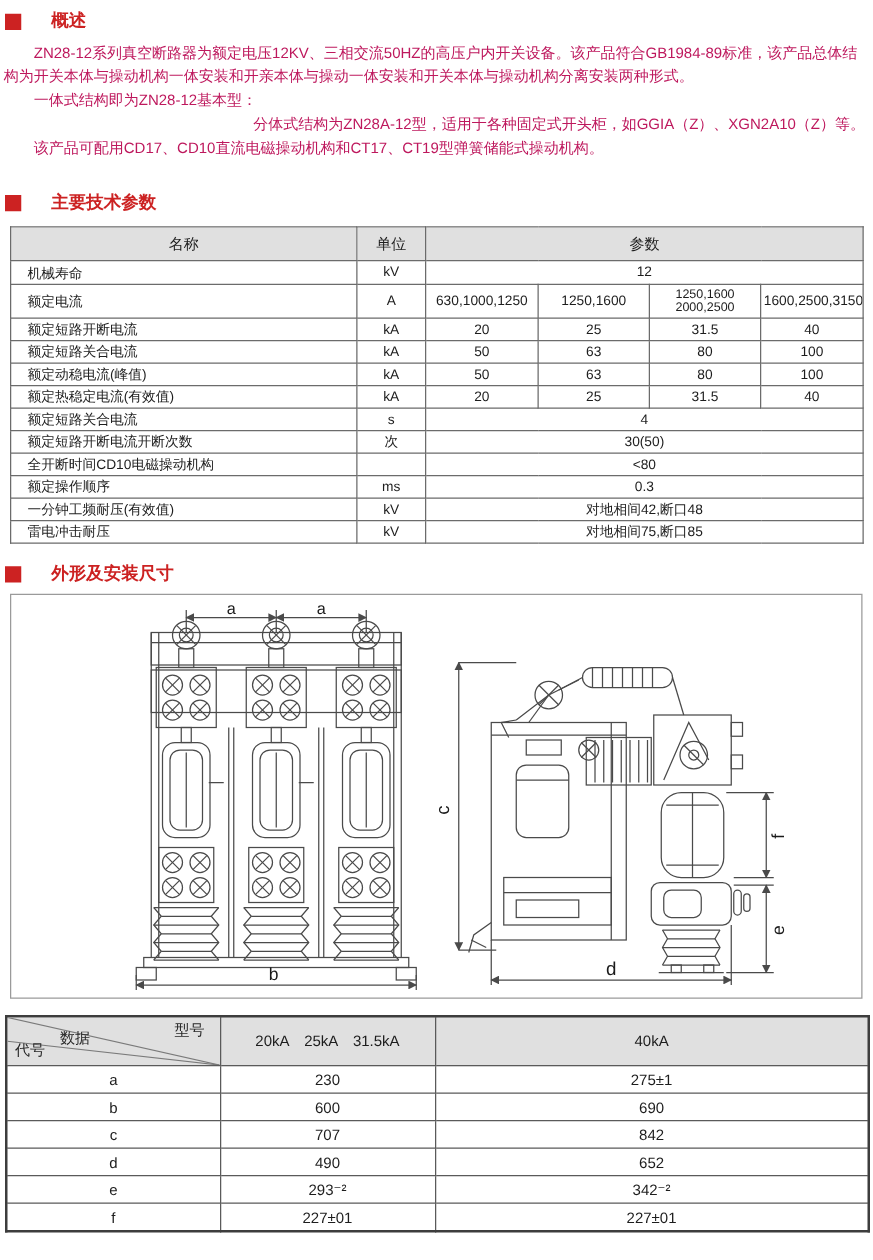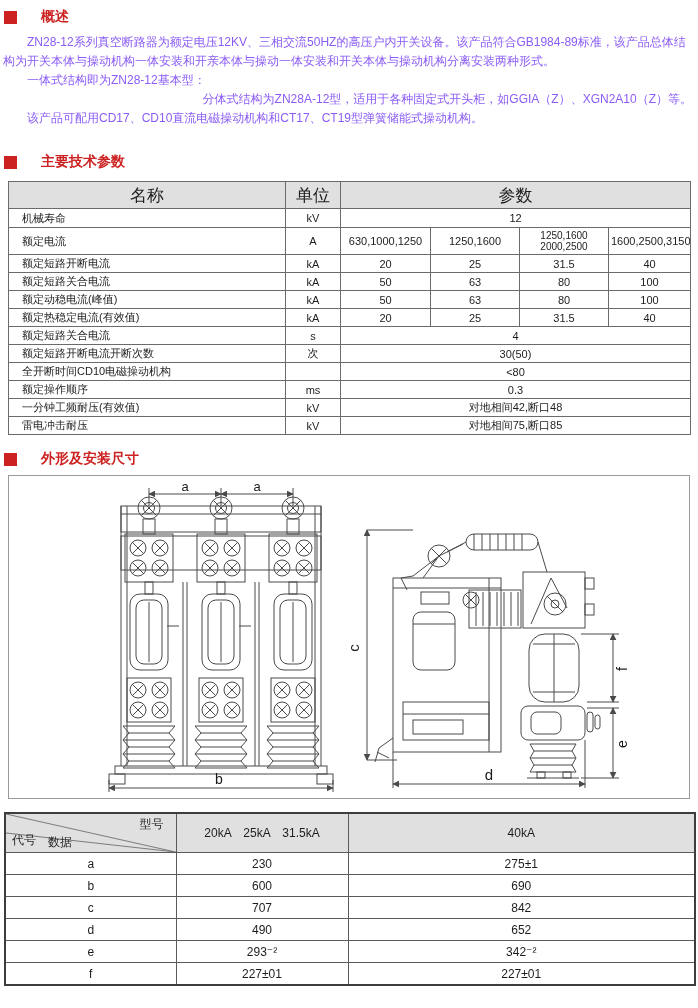--- a/index.html
+++ b/index.html
@@ -4,48 +4,48 @@
 <style>
   html,body{margin:0;padding:0;background:#ffffff;}
   body{width:698px;height:1008px;font-family:"Liberation Sans","DejaVu Sans",sans-serif;color:#1d1d1d;}
   .page{position:relative;width:698px;height:1008px;overflow:hidden;background:#fff;padding-top:8px;box-sizing:border-box;}
 
   
   .sec-title{display:flex;align-items:center;gap:24px;margin:0 0 0 4px;font-size:14px;font-weight:bold;color:#cc2222;height:18px;}
   .sq{width:13px;height:13px;background:#cc2222;flex:0 0 13px;}
 
   
-  .paras{margin:7px 6px 12px 3px;font-size:12px;line-height:19px;color:#8b5cf6;}
+  .paras{margin:7px 6px 12px 3px;font-size:12px;line-height:19px;color:#be185d;}
   .paras p{margin:0;text-indent:2em;}
   .paras p.noindent{text-indent:0;text-align:right;}
 
   
   table{border-collapse:collapse;table-layout:fixed;}
   .t1{width:682px;margin:25px 0 0 8px;font-size:11px;}
   .t1 th,.t1 td{border:1px solid #6b6b6b;padding:0 2px;text-align:center;font-weight:normal;overflow:hidden;}
-  .t1 thead th{background:#e0e0e0;height:26px;font-size:17px;}
+  .t1 thead th{background:#e0e0e0;height:26px;font-size:12px;}
   .t1 tr{height:18px;}
   .t1 tr.r0{height:19px;}
   .t1 tr.tall{height:27px;}
   .t1 td.name{text-align:left;padding-left:13px;white-space:nowrap;}
   .t1 td.pre{white-space:pre-line;line-height:11px;font-size:10px;}
 
   
   .dbox{position:relative;width:680px;height:322px;border:1px solid #9a9a9a;margin:7px 0 0 8px;background:#fff;}
   .dbox svg{position:absolute;}
   svg text{fill:#1a1a1a;}
 
   
   .t2{width:690px;margin:13px 0 0 4px;font-size:12px;border:2px solid #3d3d3d;}
   .t2 td{border:1px solid #5a5a5a;text-align:center;height:21px;padding:0;}
   .t2 tr.hrow td{background:#e0e0e0;height:38px;}
   .diag-cell{position:relative;}
   .diag-cell svg{position:absolute;left:0;top:0;width:100%;height:100%;}
   .diag-cell .lab{position:absolute;font-size:12px;color:#262626;}
-  .lab-data{left:42px;top:20px;}
+  .lab-data{left:42px;top:8px;}
   .lab-model{right:12px;top:2px;}
   .lab-code{left:6px;bottom:3px;}
   .wsp{word-spacing:9px;}
 </style>
 </head>
 <body>
 
 <div class="page">
 
   <div class="sec-title">

